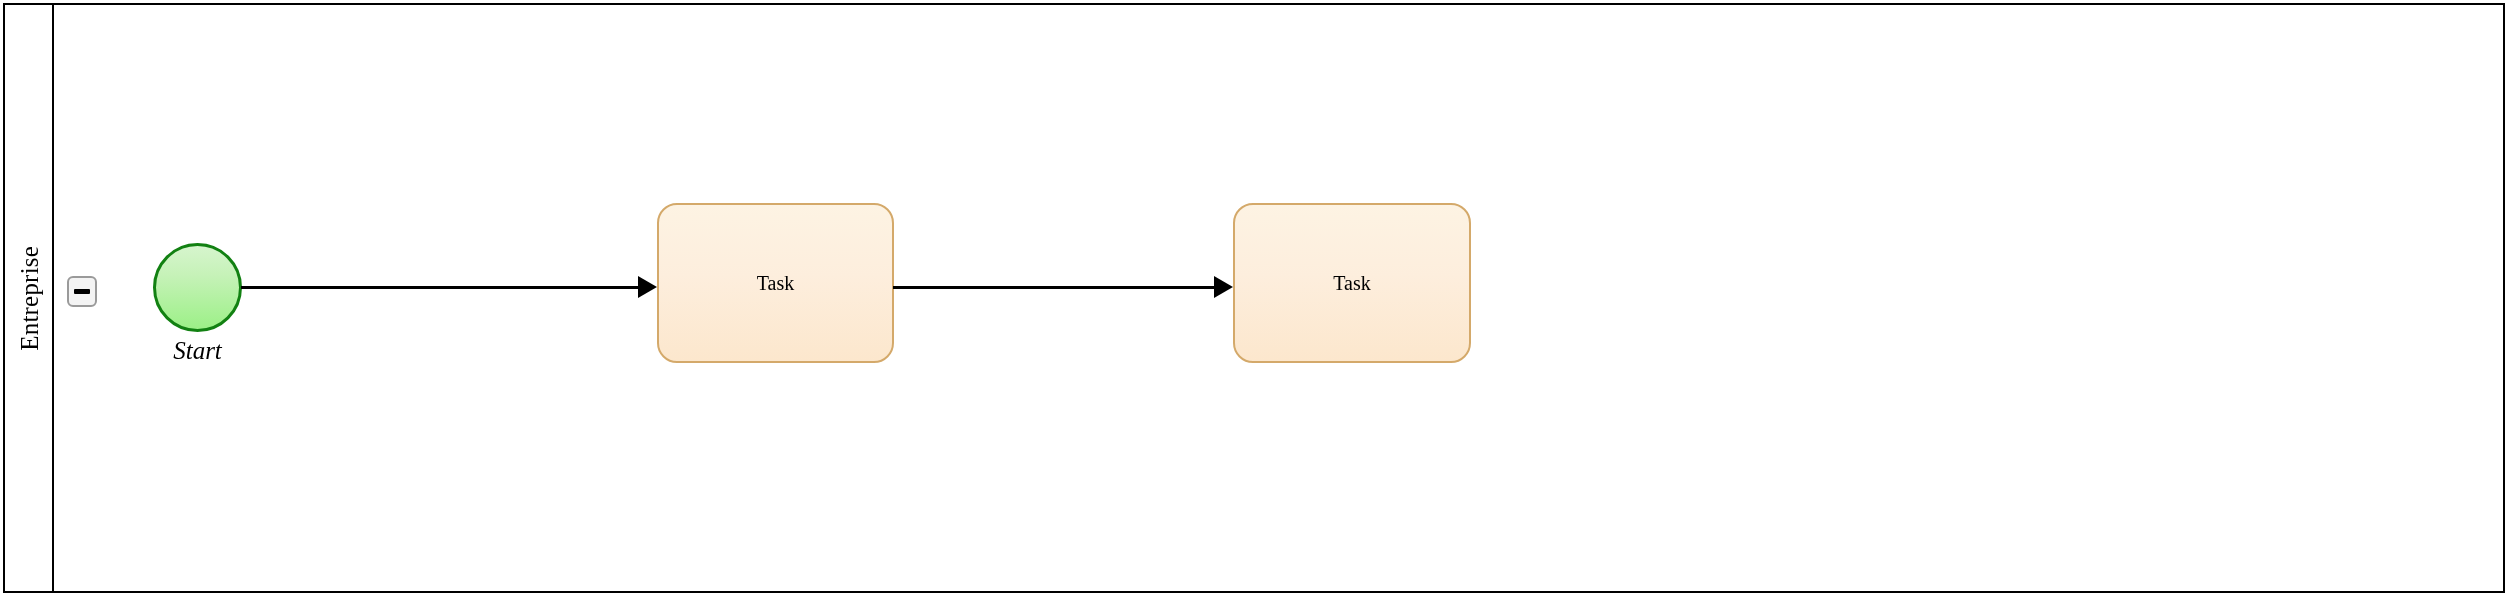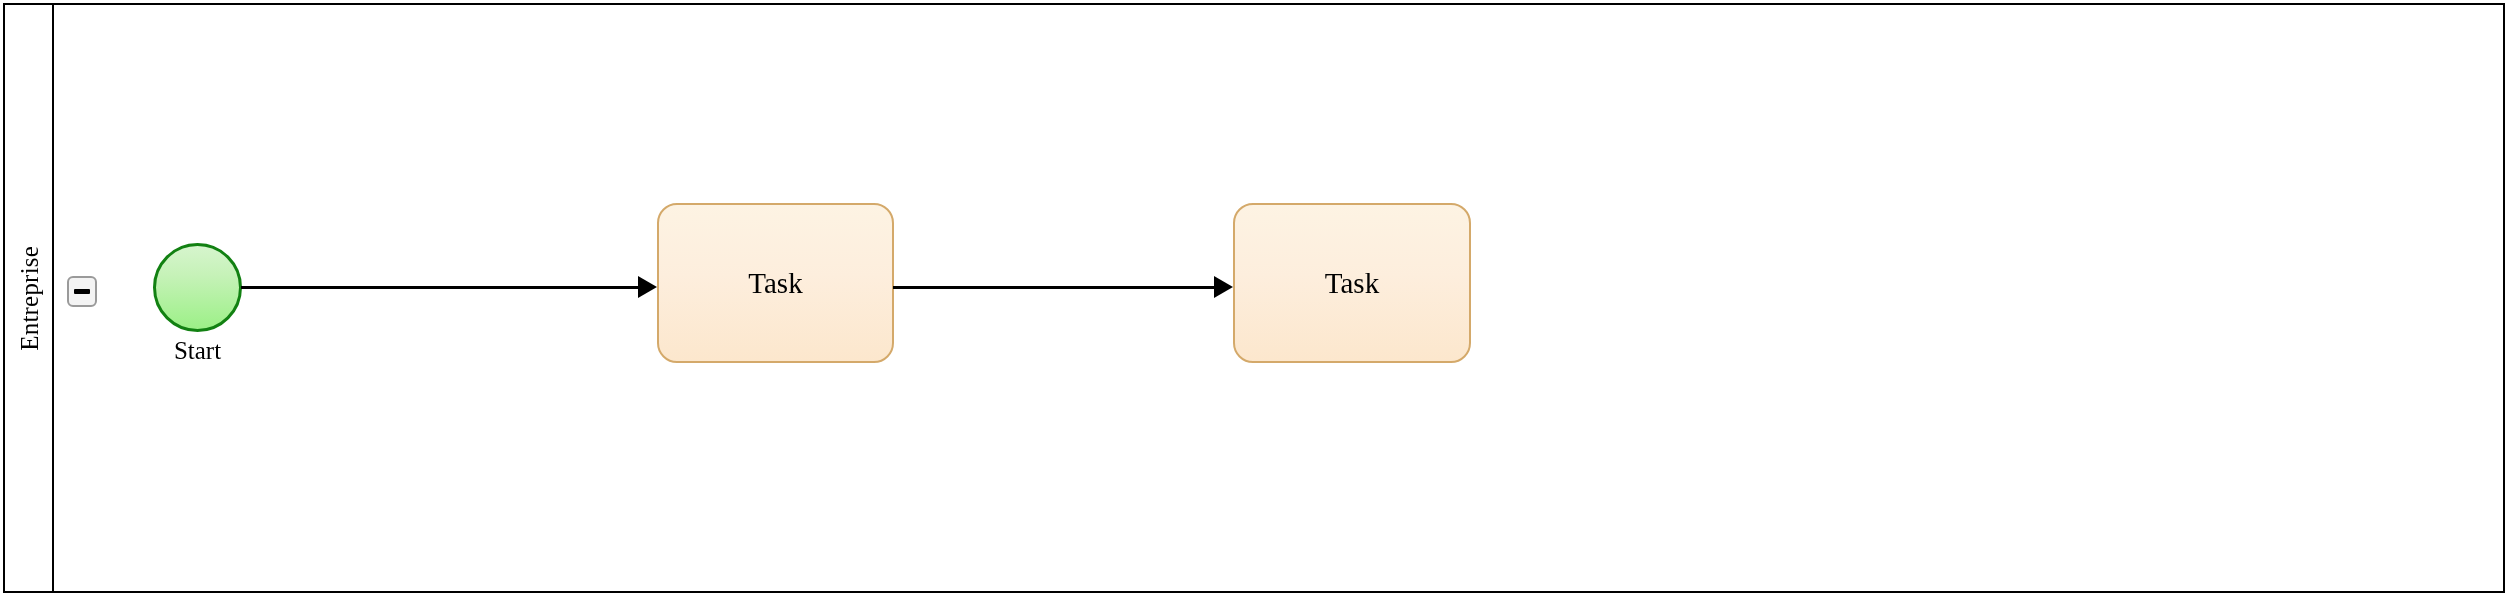--- a/index.html
+++ b/index.html
@@ -130,21 +130,21 @@
     height: 160px;
     border: 2px solid #d4a96a;
     border-radius: 20px;
     box-sizing: border-box;
     background: linear-gradient(to bottom, #fdf3e3 0%, #fdeedd 45%, #fce7cd 100%);
     display: flex;
     align-items: center;
     justify-content: center;
   }
   .task-label {
-    font-size: 29px;
+    font-size: 20px;
     color: #000000;
     white-space: nowrap;
   }
   #task-1 { left: 652px; top: 198px; width: 237px; }
   #task-2 { left: 1228px; top: 198px; width: 238px; }
 
   
   .flow-line {
     position: absolute;
     height: 3px;
@@ -178,21 +178,21 @@
 
     <div class="lane-body">
 
       <div class="collapse-btn" style="left:11px;">
         <div class="minus-bar"></div>
       </div>
 
       <div class="start-event" style="left:97px;">
         <div class="circle"></div>
       </div>
-      <div class="start-label" style="left:69px;">Start</div>
+      <div class="start-label" style="left:69px;font-style:italic;">Start</div>
 
       <div class="flow-line" id="flow-1-line" style="left:185px;"></div>
       <div class="flow-arrowhead" id="flow-1-head" style="left:582px;"></div>
 
       <div class="task" id="task-1" style="left:601px;">
         <span class="task-label">Task</span>
       </div>
 
       <div class="flow-line" id="flow-2-line" style="left:837px;"></div>
       <div class="flow-arrowhead" id="flow-2-head" style="left:1158px;"></div>

